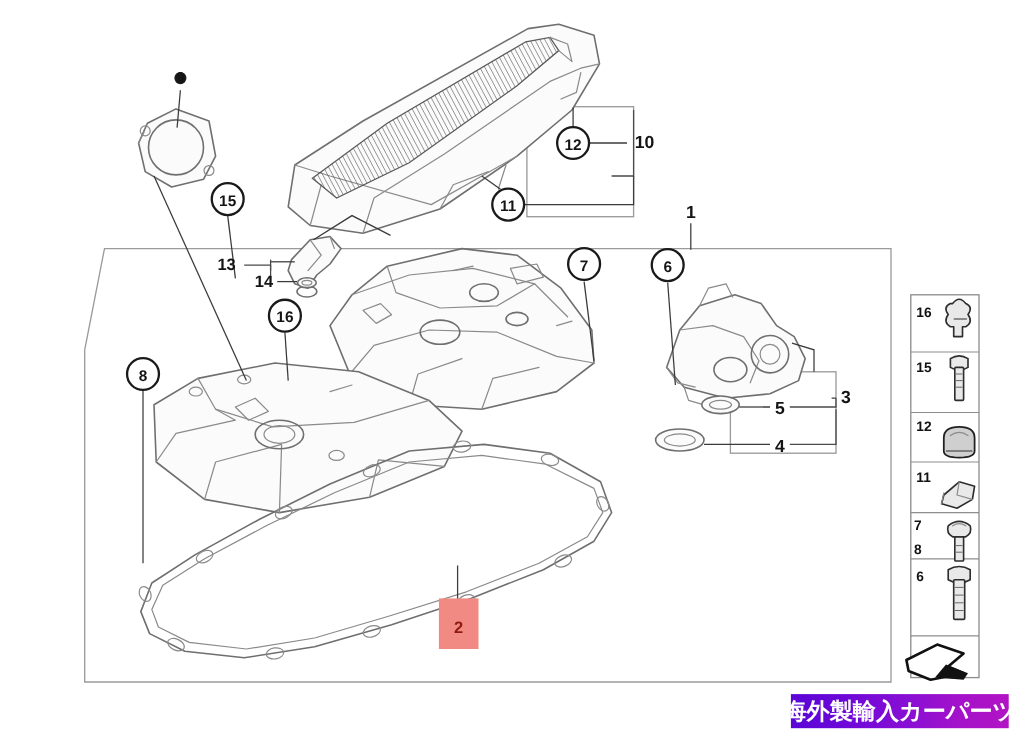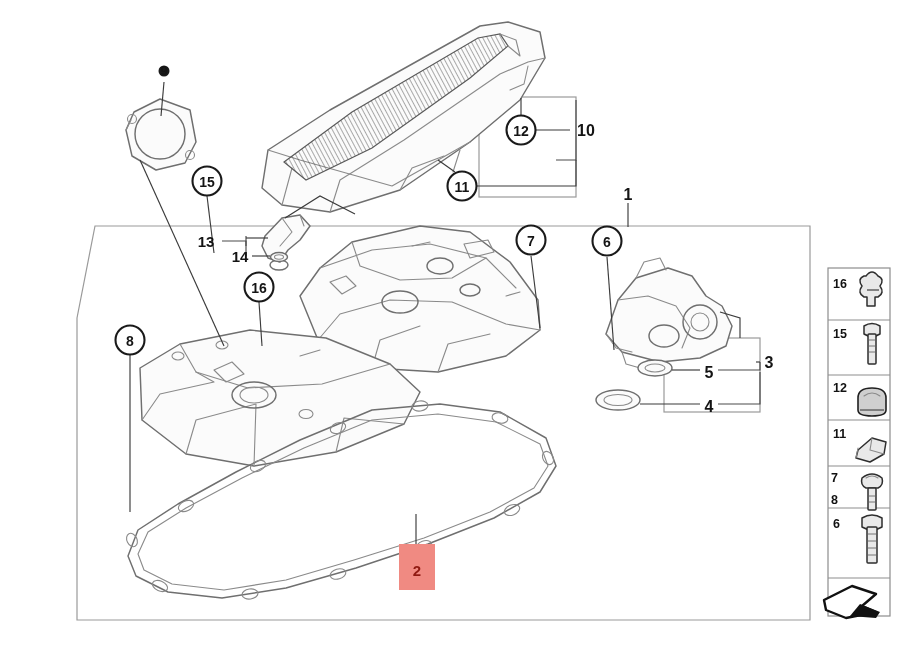--- a/index.html
+++ b/index.html
@@ -466,14 +466,17 @@
         </g>
       </g>
     </g>
 
   </svg>
 
   <div id="highlight-2">
     <span class="lbl">2</span>
   </div>
 
+  <div id="watermark">
+    <span class="wm-text">海外製輸入カーパーツ</span>
+  </div>
 
 </div>
 
 </body></html>

